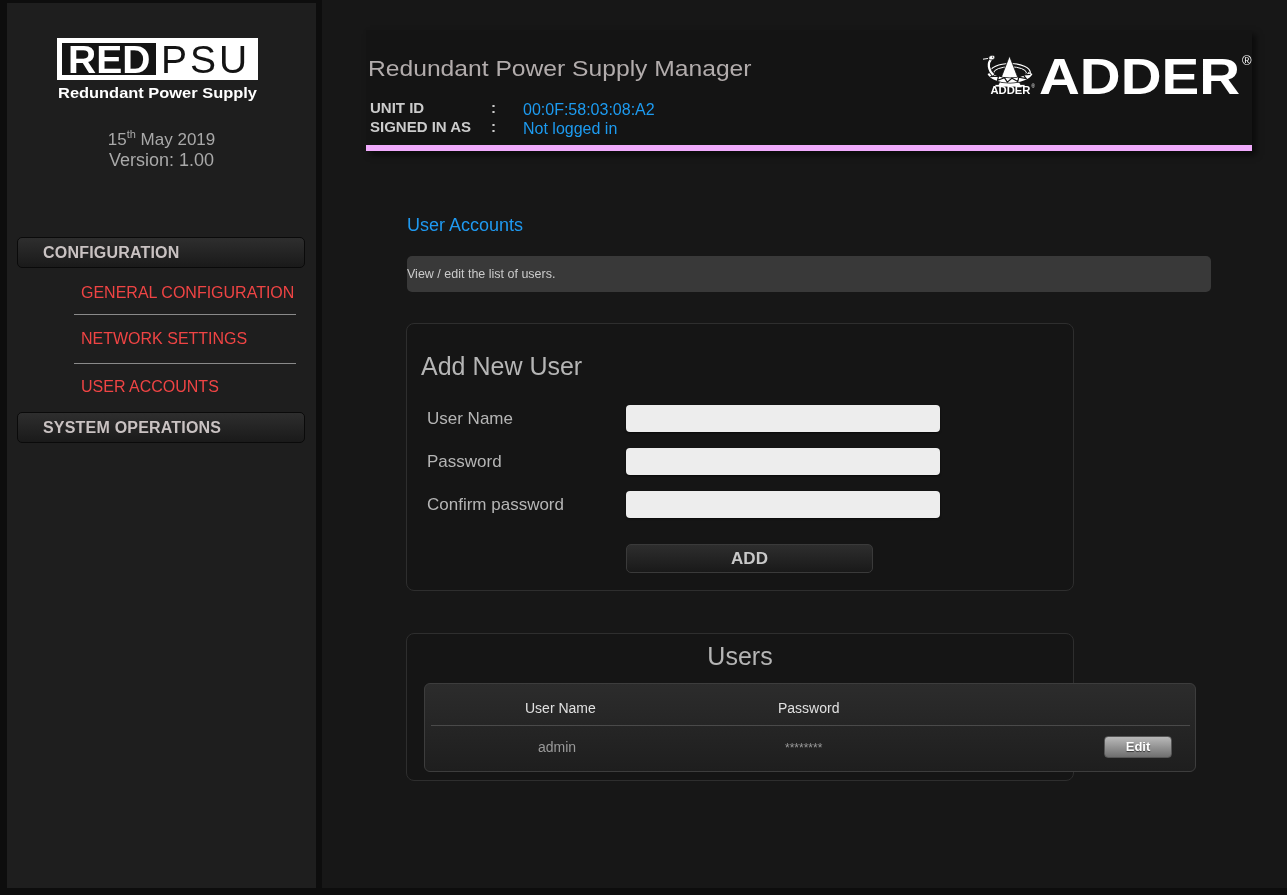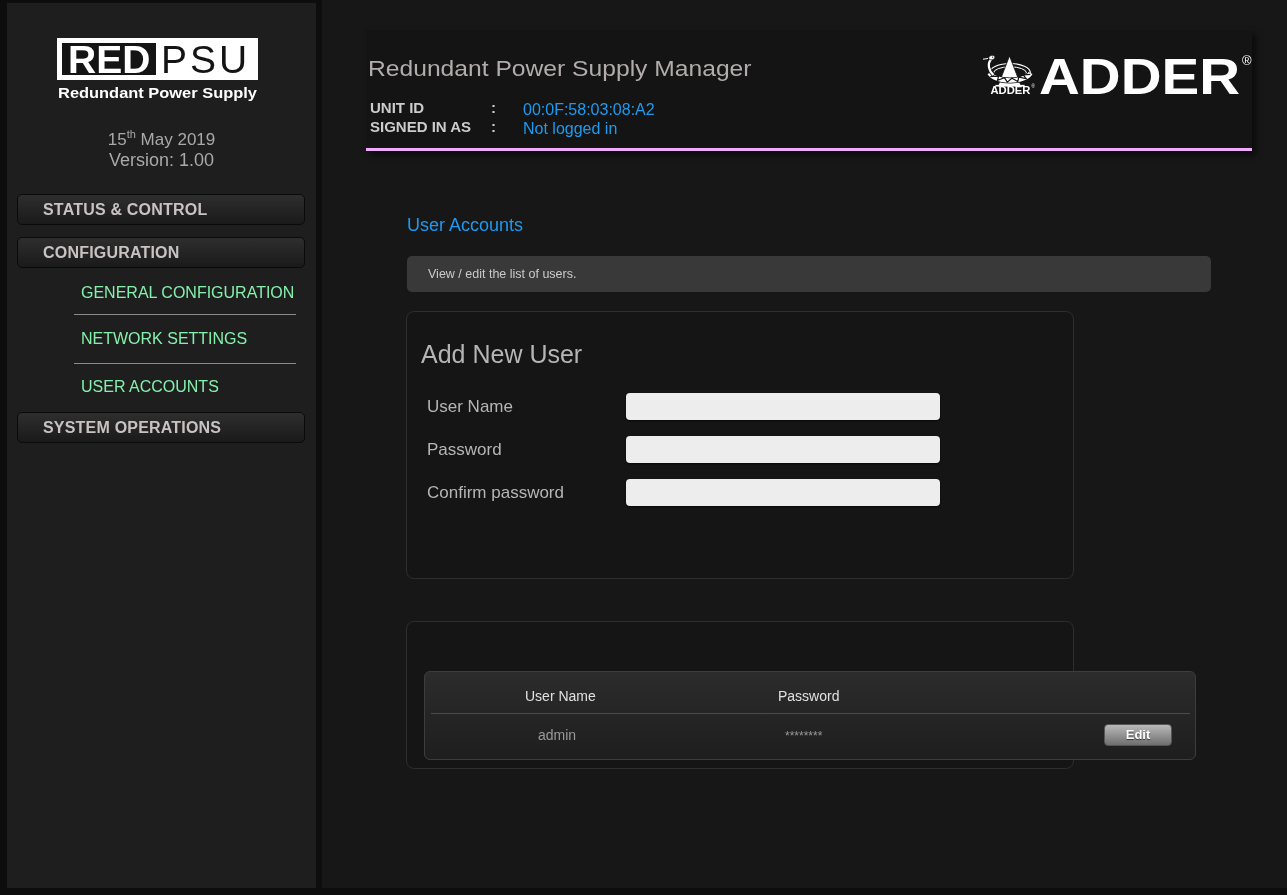--- a/index.html
+++ b/index.html
@@ -13,39 +13,39 @@
   #logo .red { position:absolute; left:6px; top:2px; color:#fff; font-weight:bold; font-size:39px; line-height:29px; }
   #logo .psu { position:absolute; left:104px; top:1.5px; color:#141414; font-size:39px; line-height:39px; letter-spacing:3px; }
   #subtitle { position:absolute; left:50px; top:81px; width:201px; text-align:center; color:#fff; font-weight:bold; font-size:15px; transform:scaleX(1.095); transform-origin:50% 0; white-space:nowrap; }
   #date { position:absolute; left:0; top:125px; width:309px; text-align:center; color:#a9a9a9; font-size:17px; }
   #date sup { font-size:11px; }
   #version { position:absolute; left:0; top:147px; width:309px; text-align:center; color:#a9a9a9; font-size:18px; }
 
   .menubtn { position:absolute; left:10px; width:288px; height:31px; border-radius:5px;
      background:linear-gradient(#2e2e2e,#1a1a1a); border:1px solid #0a0a0a;
      color:#c9c2c2; font-weight:bold; font-size:16px; line-height:29px; padding-left:25px; letter-spacing:0.2px; }
-  .subitem { position:absolute; left:74px; color:#86efac; font-size:16px; white-space:nowrap; }
+  .subitem { position:absolute; left:74px; color:#ef4444; font-size:16px; white-space:nowrap; }
   .subsep { position:absolute; left:67px; width:222px; height:1px; background:#8a8a8a; }
 
   
   #header { position:absolute; left:366px; top:30px; width:886px; height:121px; background:#141414;
-     border-bottom:3px solid #f0abfc; box-shadow:4px 4px 6px rgba(0,0,0,0.55); }
+     border-bottom:6px solid #f0abfc; box-shadow:4px 4px 6px rgba(0,0,0,0.55); }
   #htitle { position:absolute; left:2px; top:26px; color:#b2acac; font-size:22px; transform:scaleX(1.12); transform-origin:0 0; white-space:nowrap; }
   .hrow { position:absolute; left:4px; width:500px; color:#cccccc; font-weight:bold; font-size:15px; white-space:nowrap;margin-top:12px; }
   .hrow .colon { position:absolute; left:121px; }
   .hrow .val { position:absolute; left:153px; color:#1d9bf0; font-weight:normal; font-size:16px; top:1.5px; }
 
   
   #adderlogo { position:absolute; left:982px; top:22px; }
 
   
   #uaheading { position:absolute; left:407px; top:215px; color:#1f99f0; font-size:18px; }
   #graybar { position:absolute; left:407px; top:256px; width:804px; height:36px; background:#393939; border-radius:5px;
-     color:#cbcbcb; font-size:12.5px; line-height:36px; padding-left:21px; }
-  .panel { position:absolute; left:406px; width:668px; background:#151515; border:1px solid #2e2e2e; border-radius:8px; }
+     color:#cbcbcb; font-size:12.5px; line-height:36px; }
+  .panel { position:absolute; left:406px; width:668px; background:#151515; border:1px solid #2e2e2e; border-radius:8px;margin-top:12px; }
   #addpanel { top:311px; height:268px; }
   #addtitle { position:absolute; left:14px; top:28px; color:#b5b5b5; font-size:25px; }
   .flabel { position:absolute; left:20px; color:#b5b5b5; font-size:17px; }
   .finput { position:absolute; left:219px; width:314px; height:27px; background:#ededed; border-radius:4px; box-shadow:0 1px 2px rgba(0,0,0,0.6); }
   #addbtn { position:absolute; left:219px; top:220px; width:247px; height:29px; border-radius:5px;
      background:linear-gradient(#2e2e2e,#191919); border:1px solid #3a3a3a;
      color:#c9c9c9; font-weight:bold; font-size:17px; line-height:27px; text-align:center; }
   #userspanel { top:621px; height:148px; }
   #userstitle { position:absolute; left:0; top:8px; width:100%; text-align:center; color:#b5b5b5; font-size:25px; }
   #usersbox { position:absolute; left:17px; top:49px; width:772px; height:89px; border-radius:6px;
@@ -63,21 +63,20 @@
 <div id="sidebar">
   <div id="logo">
     <div class="blk">
         <div class="red">RED</div>
       </div>
     <div class="psu">PSU</div>
   </div>
   <div id="subtitle">Redundant Power Supply</div>
   <div id="date">15<sup>th</sup> May 2019</div>
   <div id="version">Version: 1.00</div>
-  <div class="menubtn" style="top:191px;">STATUS &amp; CONTROL</div>
   <div class="menubtn" style="top:234px;">CONFIGURATION</div>
   <div class="subitem" style="top:281px;">GENERAL CONFIGURATION</div>
   <div class="subsep" style="top:311px;"></div>
   <div class="subitem" style="top:327px;">NETWORK SETTINGS</div>
   <div class="subsep" style="top:360px;"></div>
   <div class="subitem" style="top:375px;">USER ACCOUNTS</div>
   <div class="menubtn" style="top:409px;">SYSTEM OPERATIONS</div>
 </div>
 
 <div id="header">
@@ -110,23 +109,25 @@
 <div id="graybar">View / edit the list of users.</div>
 
 <div class="panel" id="addpanel">
   <div id="addtitle">Add New User</div>
   <div class="flabel" style="top:85px;">User Name</div>
   <div class="flabel" style="top:128px;">Password</div>
   <div class="flabel" style="top:171px;">Confirm password</div>
   <div class="finput" style="top:81px;"></div>
   <div class="finput" style="top:124px;"></div>
   <div class="finput" style="top:167px;"></div>
+  <div id="addbtn">ADD</div>
 </div>
 
 <div class="panel" id="userspanel">
+  <div id="userstitle">Users</div>
   <div id="usersbox">
     <div class="thead" style="left:100px;">User Name</div>
     <div class="thead" style="left:353px;">Password</div>
     <div id="usersep"></div>
     <div class="tdata" style="left:113px; top:55px; font-size:14px;">admin</div>
     <div class="tdata" style="left:360px; top:57px; font-size:12px;">********</div>
     <div id="editbtn">Edit</div>
   </div>
 </div>
 

